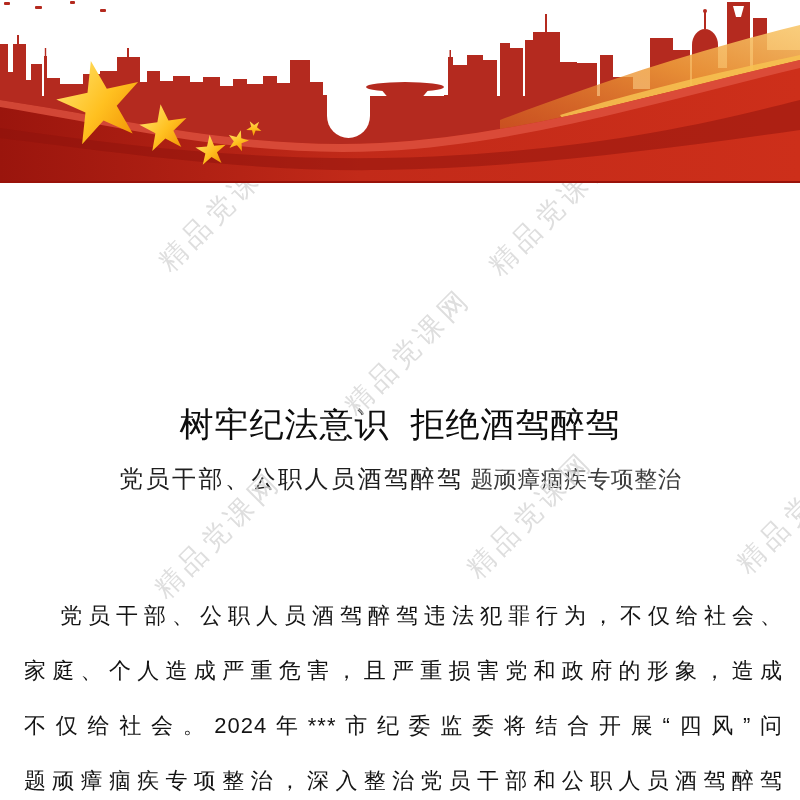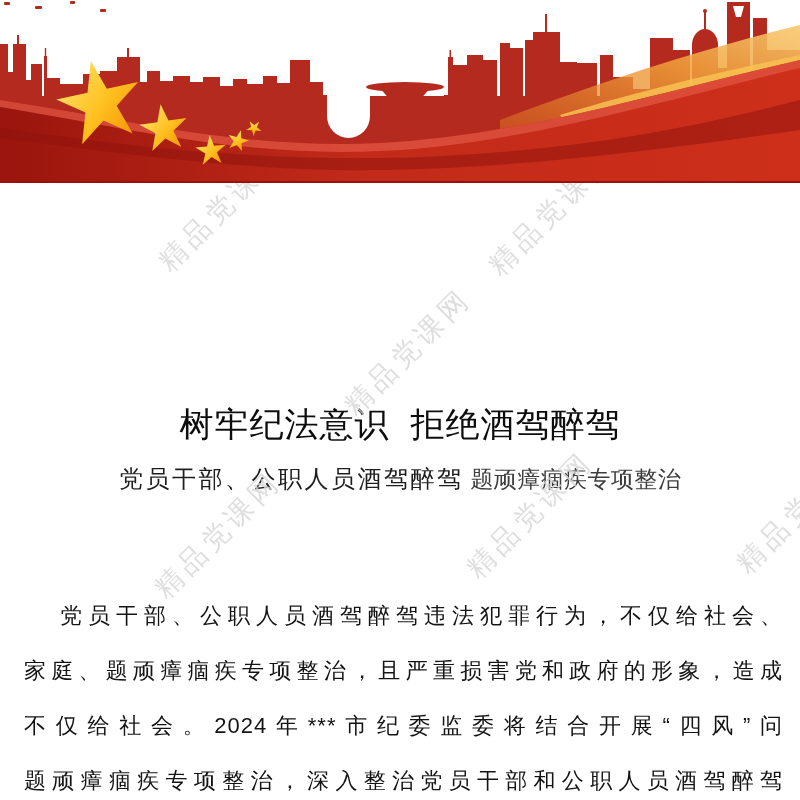--- a/index.html
+++ b/index.html
@@ -51,21 +51,21 @@
 <div class="page">
 
   <div class="text-layer">
     <div class="title">树牢纪法意识  拒绝酒驾醉驾</div>
     <div class="subtitle">
       <span class="main">党员干部、公职人员酒驾醉驾</span>
       <span class="suffix">题顽瘴痼疾专项整治</span>
     </div>
     <div class="body-text">
         <div class="body-line first">党员干部、公职人员酒驾醉驾违法犯罪行为，不仅给社会、</div>
-        <div class="body-line">家庭、题顽瘴痼疾专项整治，且严重损害党和政府的形象，造成</div>
+        <div class="body-line">家庭、个人造成严重危害，且严重损害党和政府的形象，造成</div>
         <div class="body-line">不仅给社会。2024年***市纪委监委将结合开展“四风”问</div>
         <div class="body-line">题顽瘴痼疾专项整治，深入整治党员干部和公职人员酒驾醉驾</div>
       </div>
   </div>
 
   <div id="watermark-layer">
       <span class="wm" style="left: 222px; top: 208px; color: rgb(214, 214, 214);">精品党课网</span>
       <span class="wm" style="left: 552px; top: 212px; color: rgb(214, 214, 214);">精品党课网</span>
       <span class="wm" style="left: 408px; top: 352px; color: rgb(214, 214, 214);">精品党课网</span>
       <span class="wm" style="left: 218px; top: 535px; color: rgb(214, 214, 214);">精品党课网</span>

